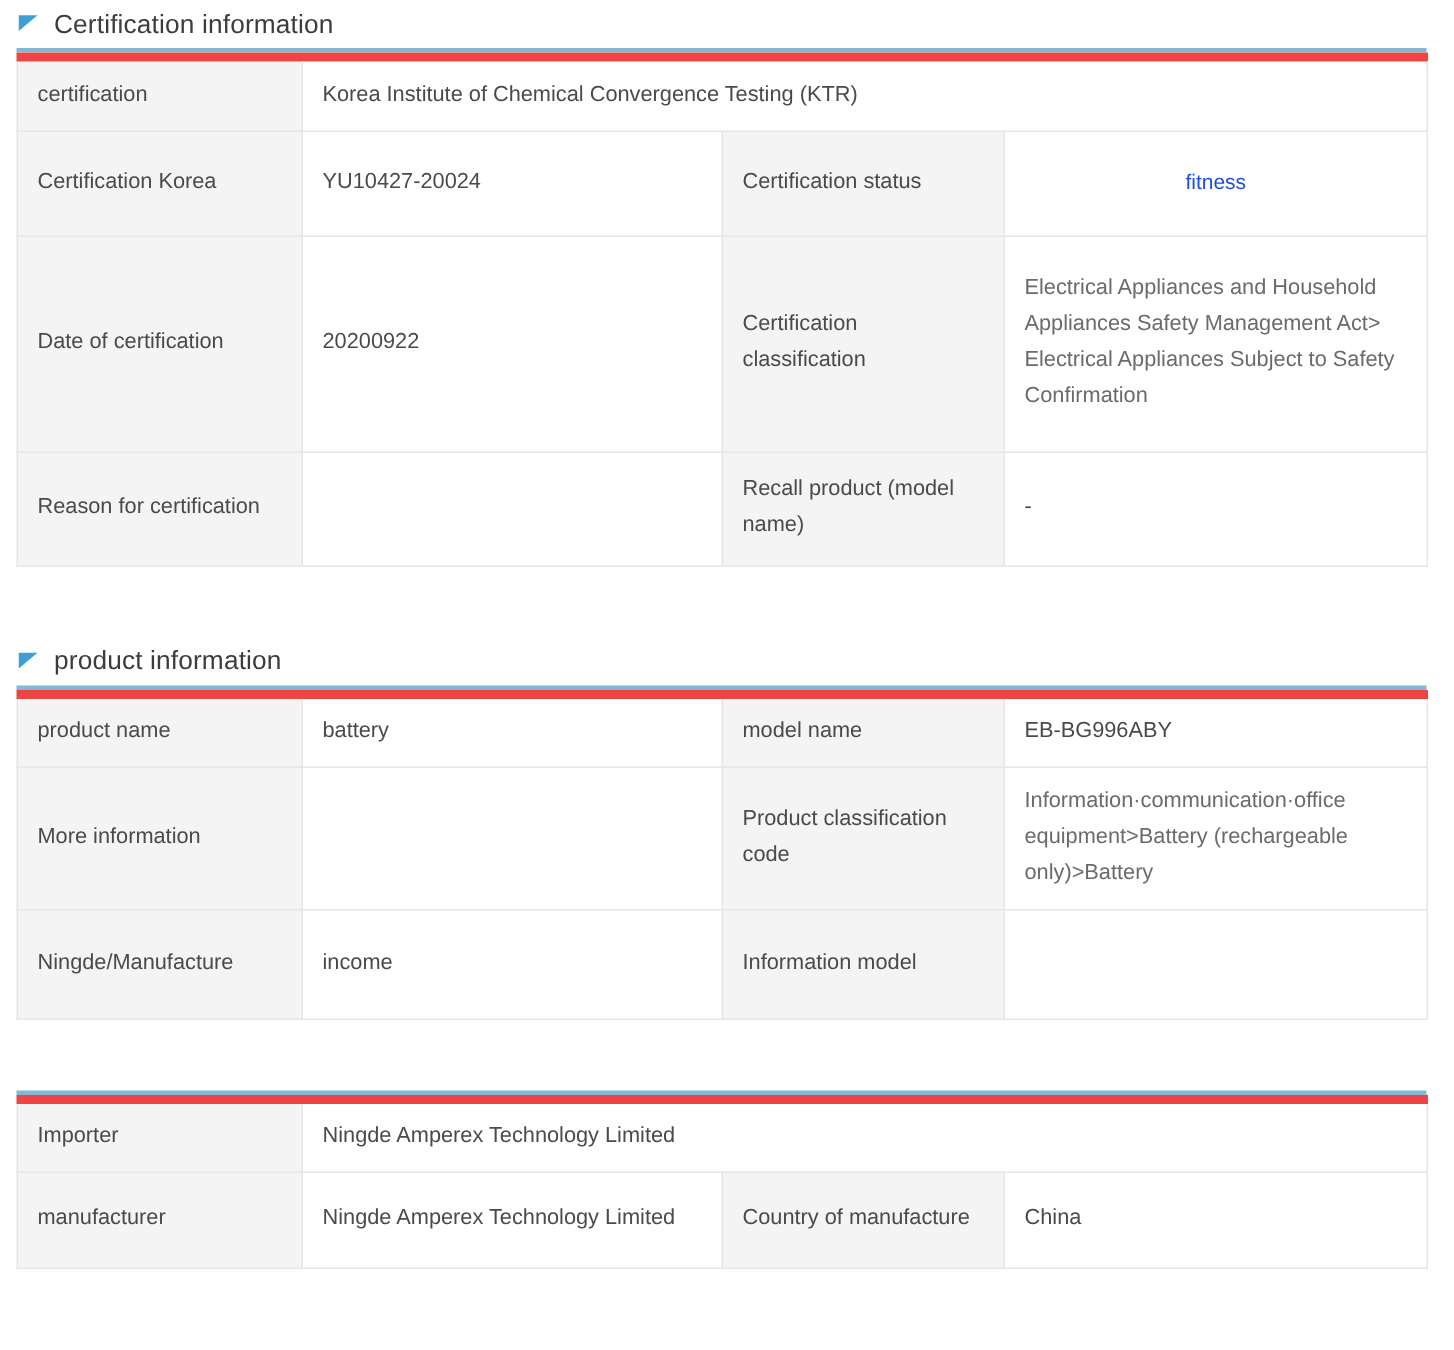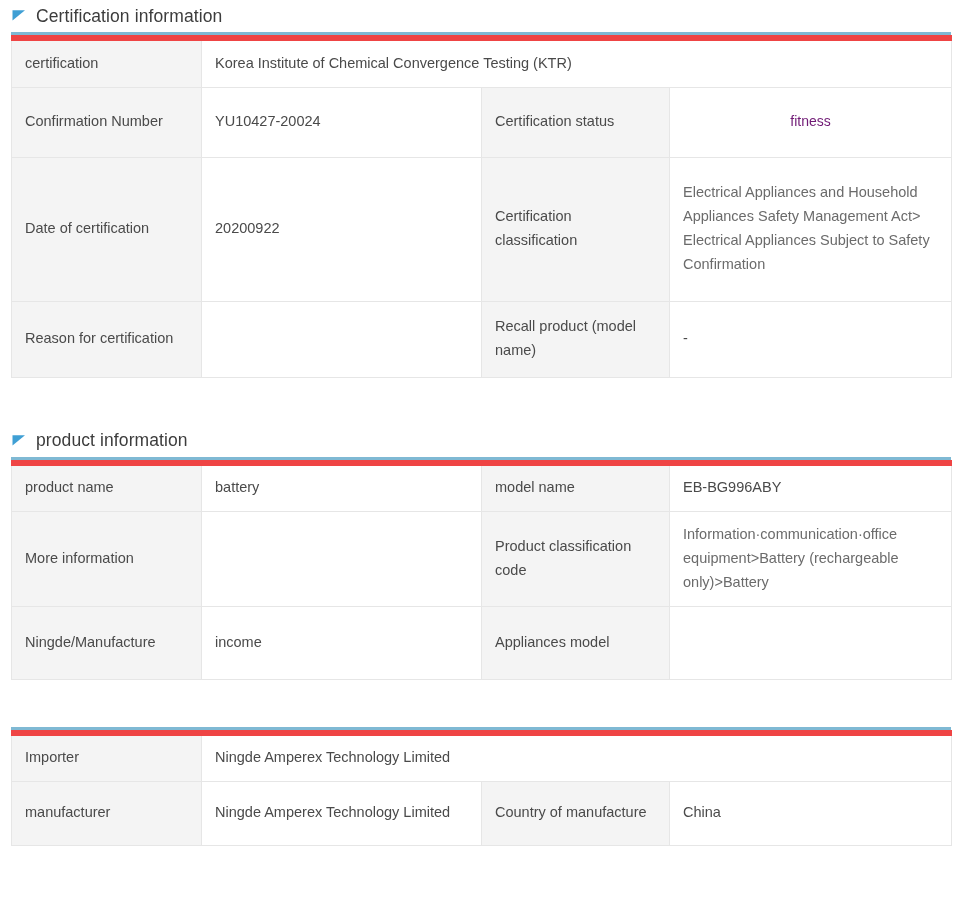--- a/index.html
+++ b/index.html
@@ -78,21 +78,21 @@
   }
   td.val {
     background: #ffffff;
     color: #585858;
     font-size: 14px;
   }
   td.val.soft {
     color: #6b6b6b;
   }
   .link-val {
-    color: #701a75;
+    color: #1d4ed8;
     font-size: 14px;
   }
   .center {
     text-align: center;
   }
 
   .gap-a { height: 47px; }
   .gap-b { height: 47px; }
 
   
@@ -120,21 +120,21 @@
           <col class="c2">
           <col class="c3">
           <col class="c4">
         </colgroup>
       <tbody>
         <tr style="height:49px">
           <td class="lbl">certification</td>
           <td class="val" colspan="3">Korea Institute of Chemical Convergence Testing (KTR)</td>
         </tr>
         <tr style="height:70px">
-          <td class="lbl">Confirmation Number</td>
+          <td class="lbl">Certification Korea</td>
           <td class="val">YU10427-20024</td>
           <td class="lbl">Certification status</td>
           <td class="val center">
             <span class="link-val">fitness</span>
           </td>
         </tr>
         <tr style="height:144px">
           <td class="lbl">Date of certification</td>
           <td class="val">20200922</td>
           <td class="lbl">Certification classification</td>
@@ -176,21 +176,21 @@
         </tr>
         <tr style="height:95px">
           <td class="lbl">More information</td>
           <td class="val"></td>
           <td class="lbl">Product classification code</td>
           <td class="val soft">Information·communication·office equipment&gt;Battery (rechargeable only)&gt;Battery</td>
         </tr>
         <tr style="height:73px">
           <td class="lbl">Ningde/Manufacture</td>
           <td class="val">income</td>
-          <td class="lbl">Appliances model</td>
+          <td class="lbl">Information model</td>
           <td class="val"></td>
         </tr>
       </tbody>
     </table>
   </div>
 
   <div class="gap-b"></div>
 
 
   <div class="tbl-wrap">

